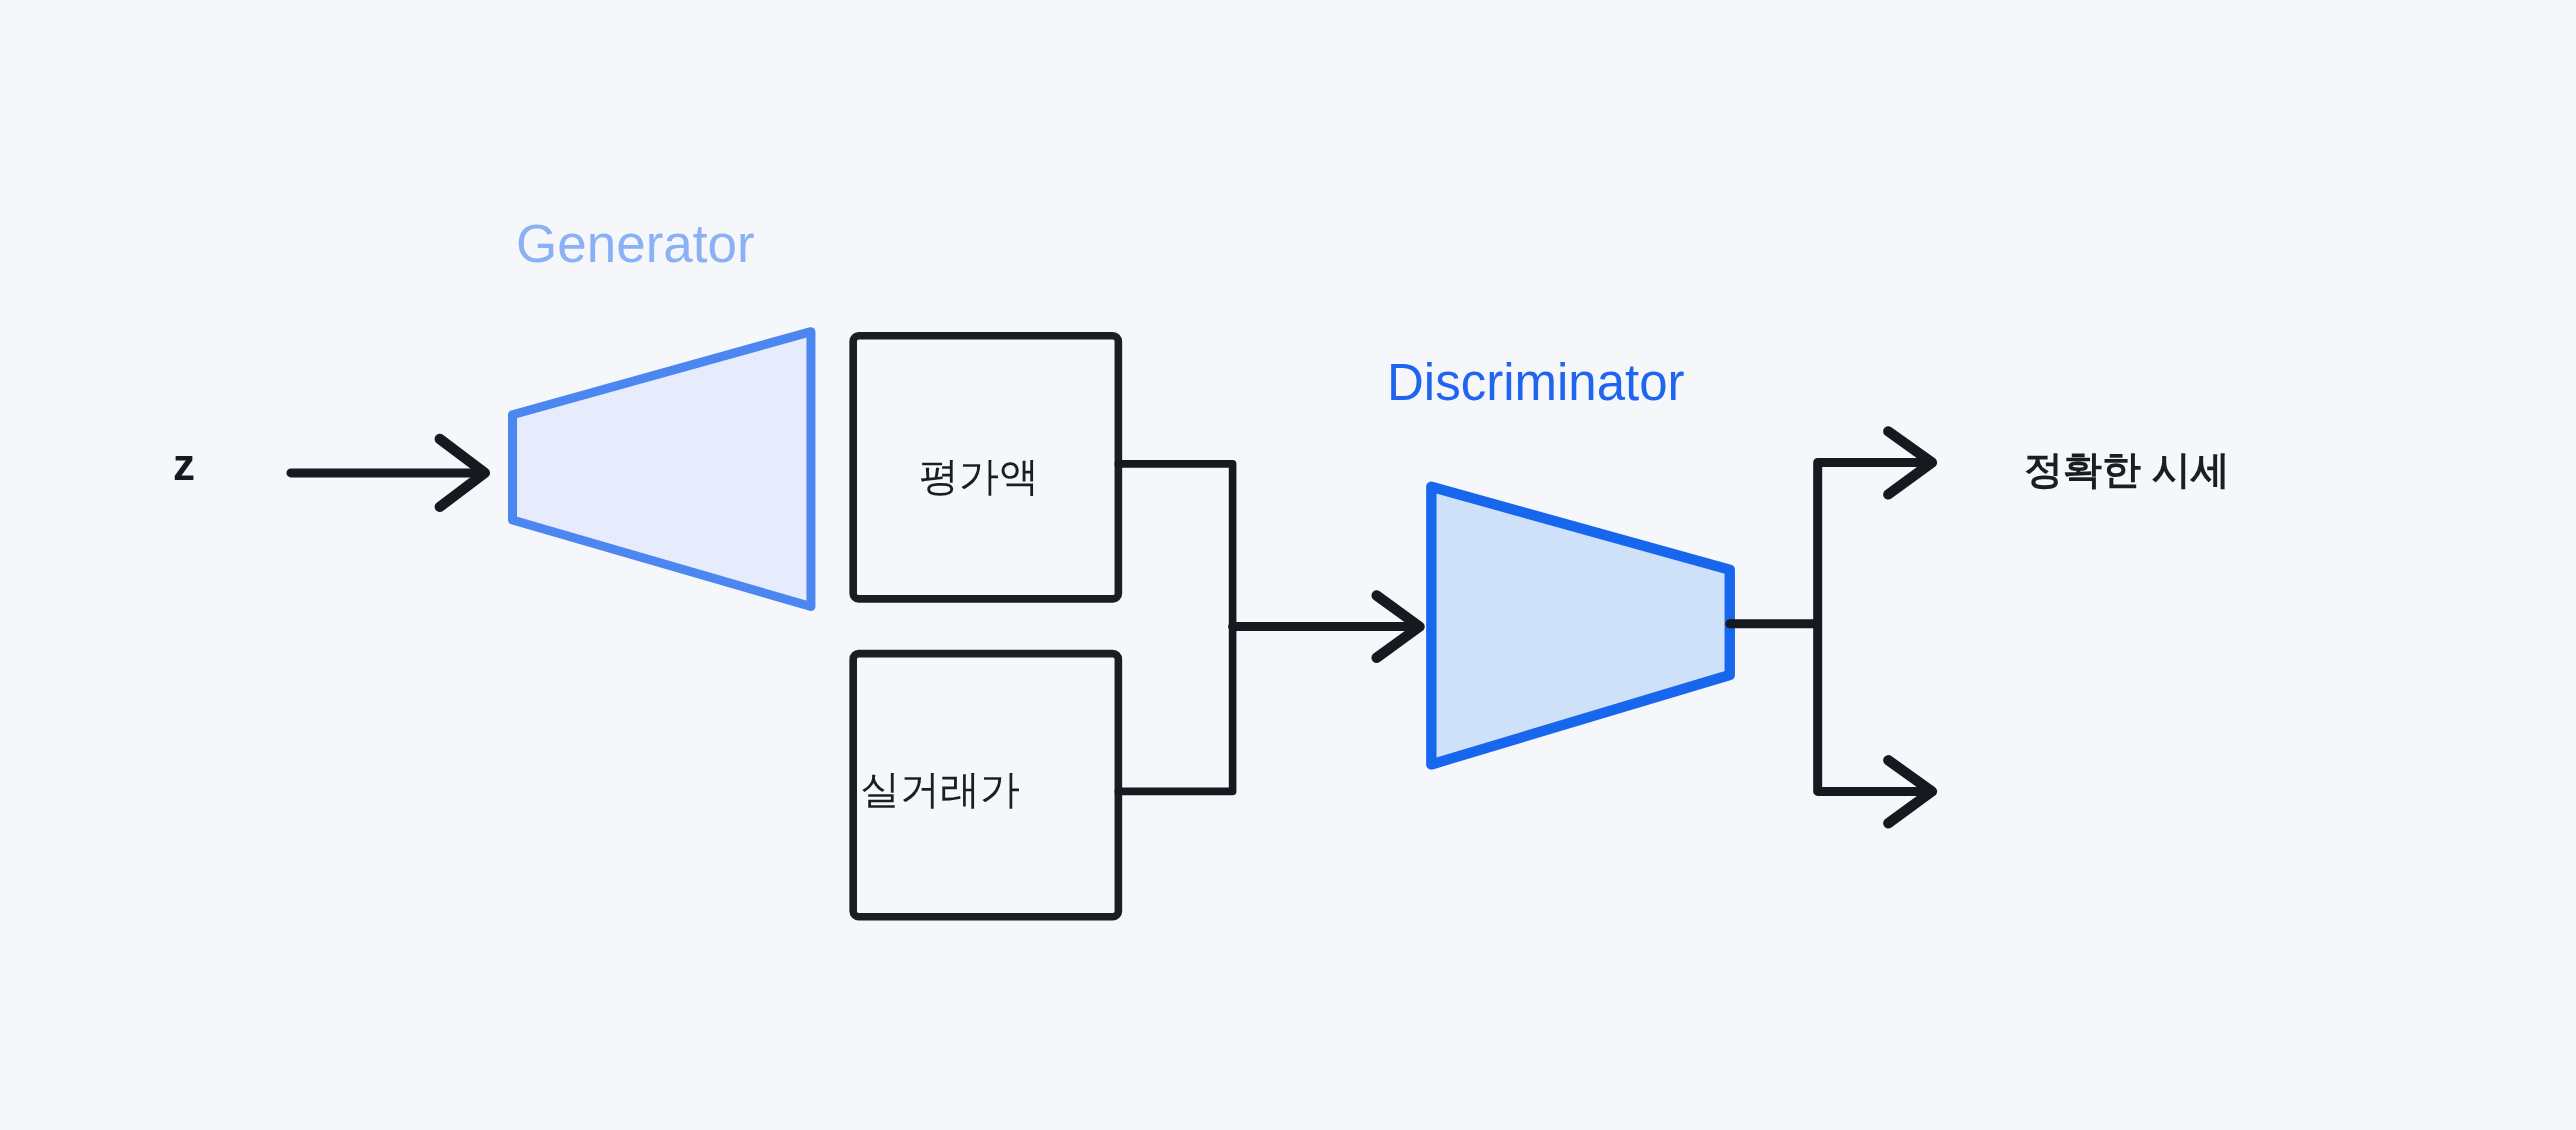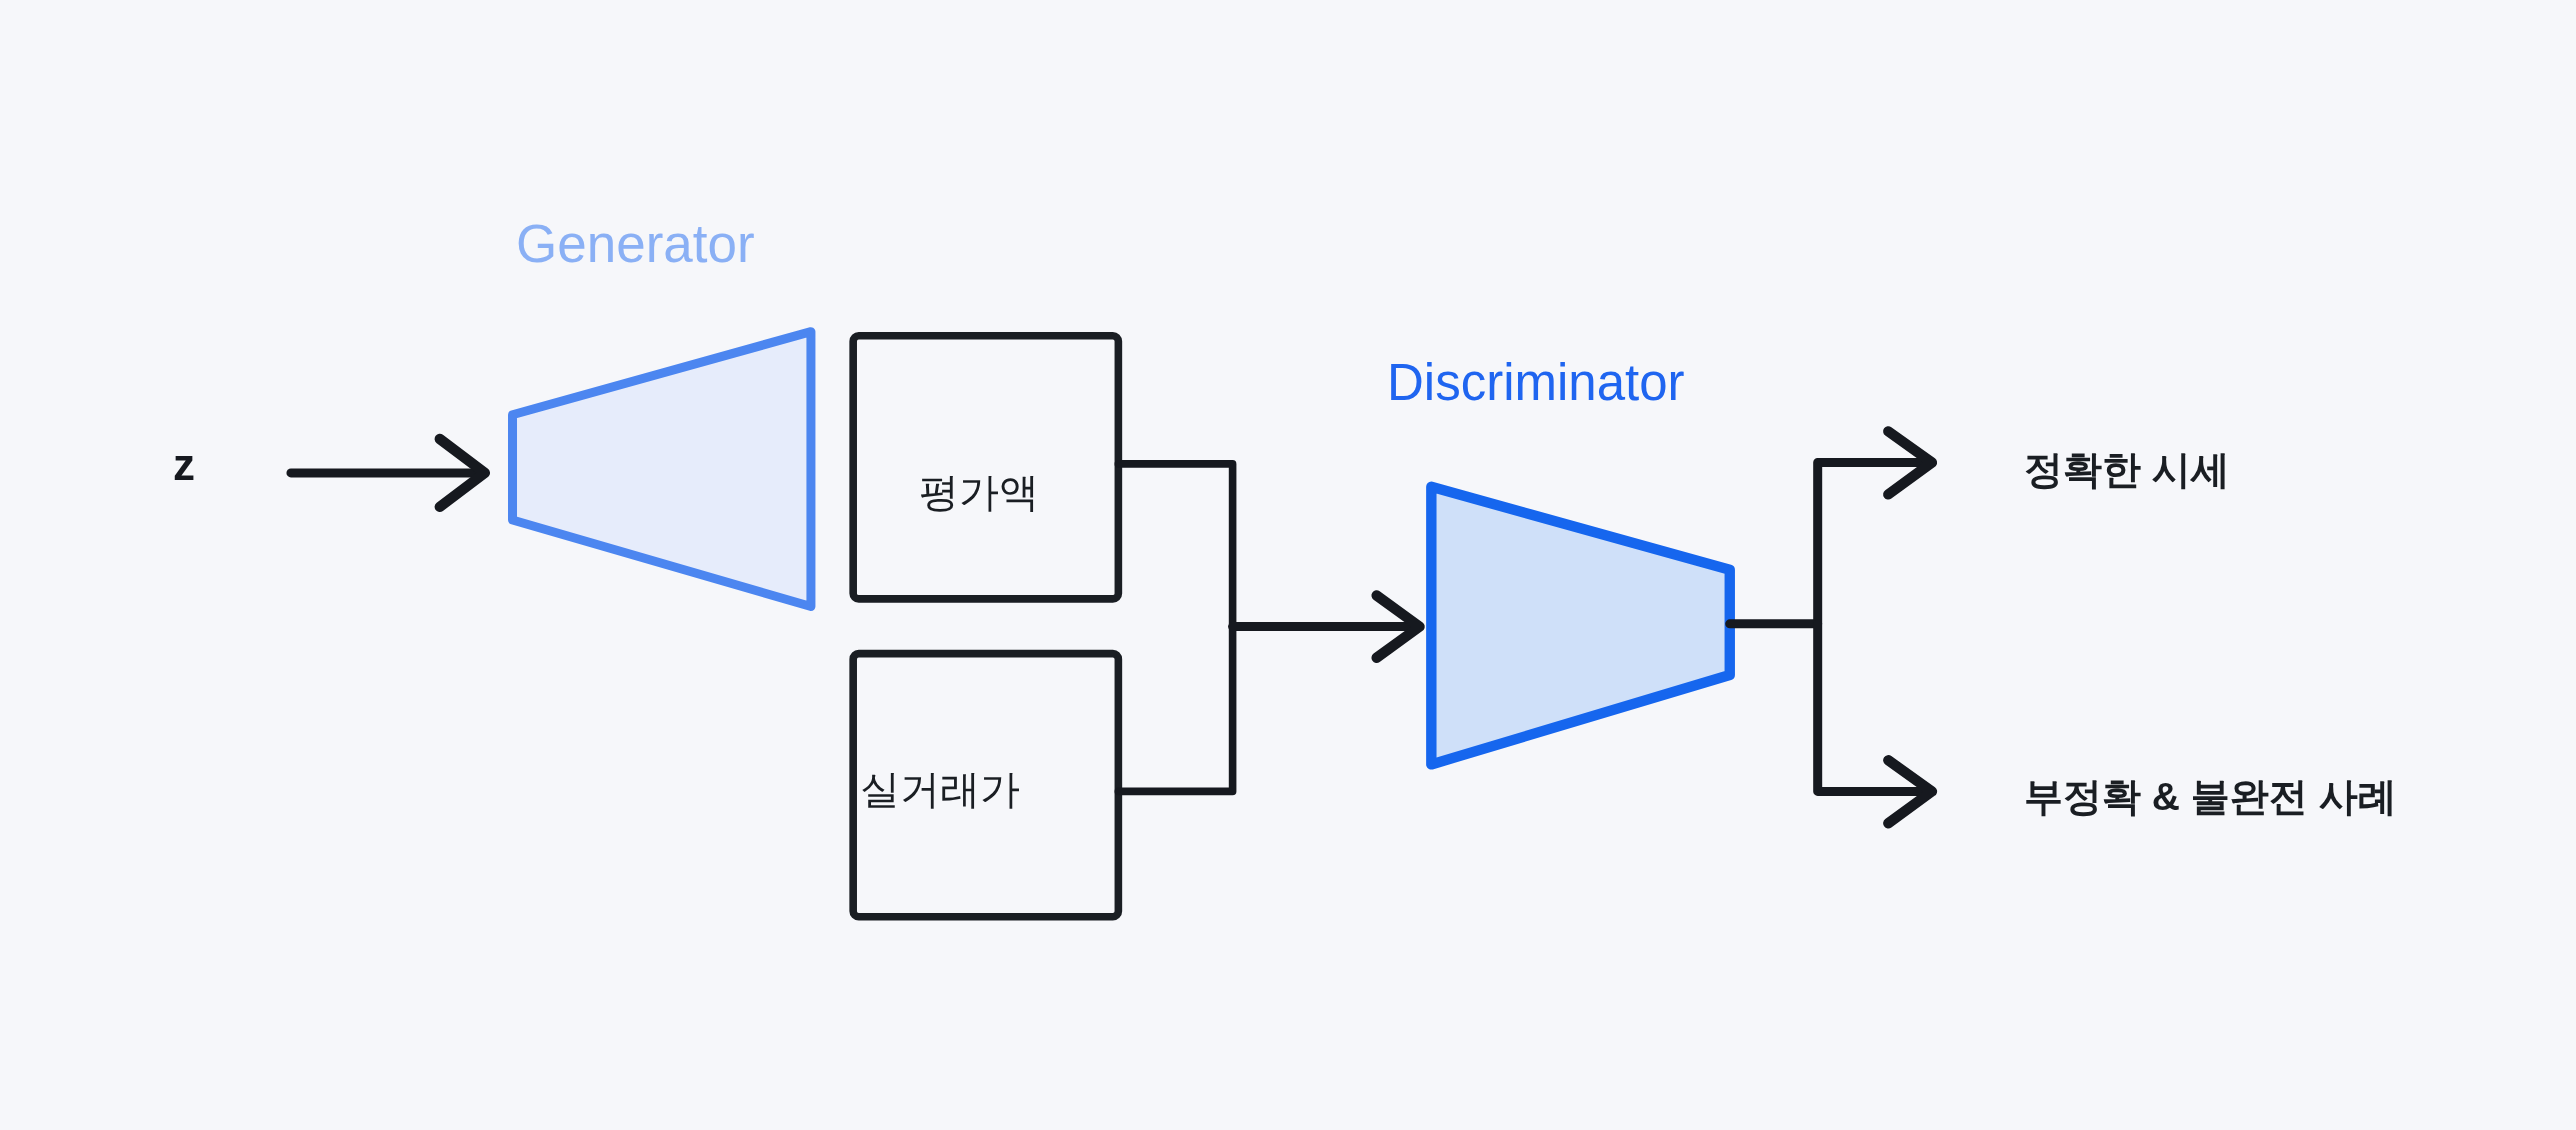--- a/index.html
+++ b/index.html
@@ -51,21 +51,21 @@
     left: 1387px;
     top: 357px;
   }
   .box-text {
     position: absolute;
     font-size: 40px;
     font-weight: 500;
     color: #1a1e23;
     white-space: nowrap;
   }
-  .box-text-1 { left: 919px; top: 449px; margin-top: 16px; }
+  .box-text-1 { left: 919px; top: 449px; }
   .box-text-2 { left: 860px; top: 762px; }
   .out-label {
     position: absolute;
     font-size: 39px;
     font-weight: 600;
     color: #1a1e23;
     white-space: nowrap;
     margin-left: 39px;
   }
   .out-label-top { left: 1985px; top: 443px; }
@@ -112,16 +112,15 @@
   <div class="lbl label-generator">Generator</div>
 
   <div class="lbl label-discriminator">Discriminator</div>
 
   <div class="box-text box-text-1">평가액</div>
 
   <div class="box-text box-text-2">실거래가</div>
 
   <div class="out-label out-label-top">정확한 시세</div>
 
-  <div class="out-label out-label-bottom">부정확 &amp; 불완전 사례</div>
 
 </div>
 
 
 </body></html>

